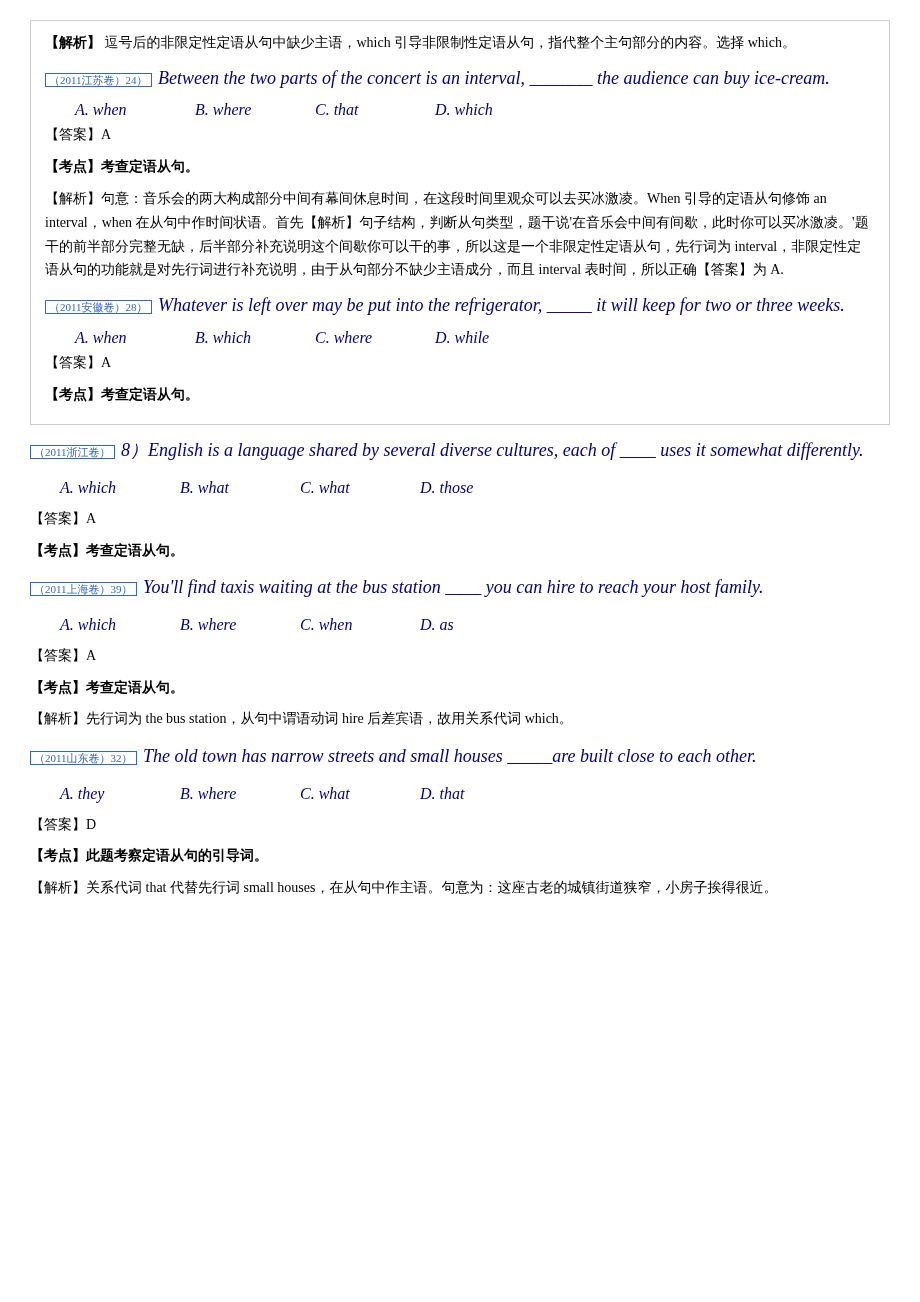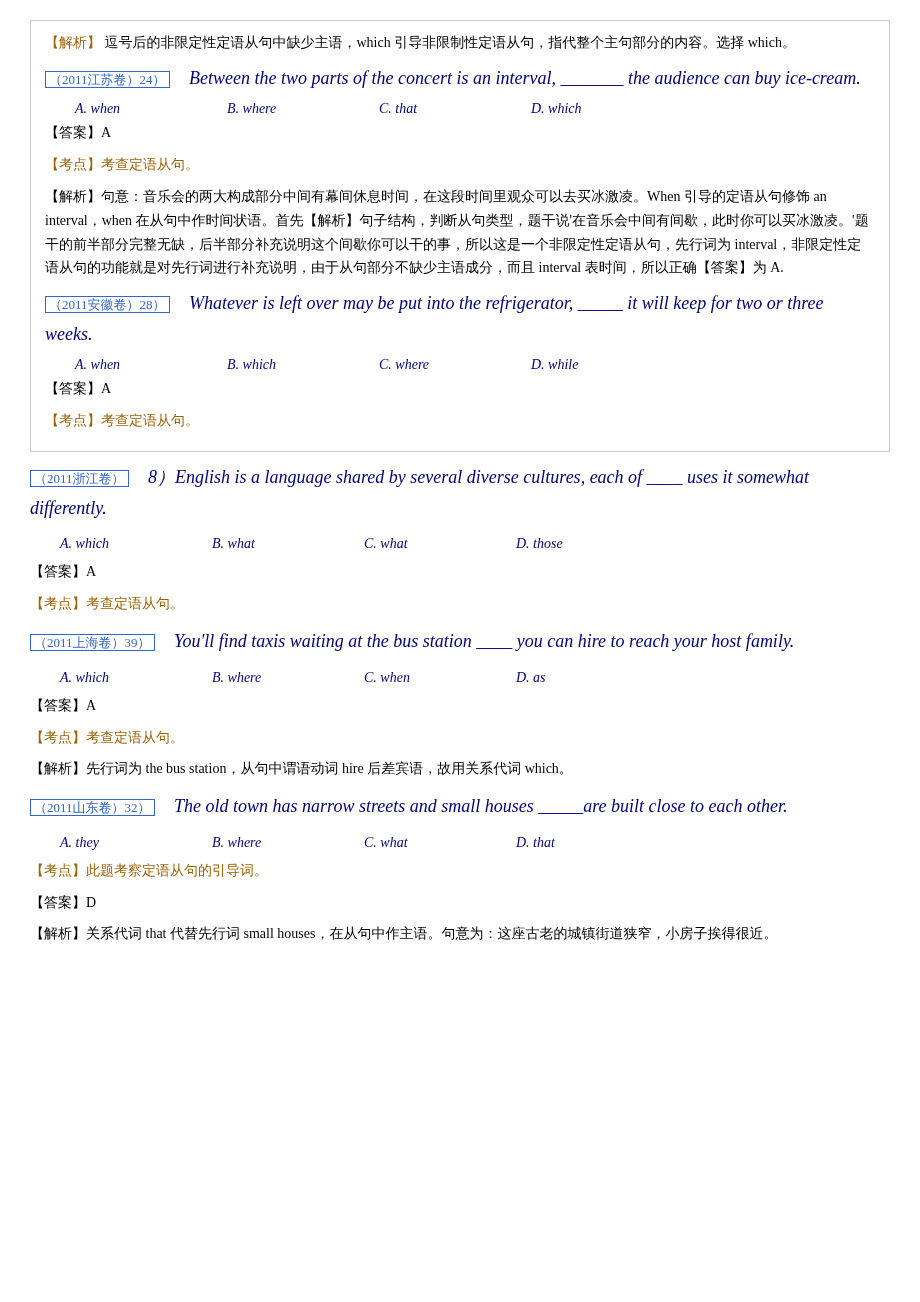--- a/index.html
+++ b/index.html
@@ -23,45 +23,45 @@
       border: 1px solid #cccccc;
       padding: 10px 14px;
       margin-bottom: 10px;
       background: #fff;
     }
     .section-block {
       margin-bottom: 8px;
       line-height: 1.7;
     }
     .label-bracket {
-      font-weight: normal;
-      color: #a16207;
+      font-weight: bold;
+      color: #000000;
     }
     .question-id {
       display: inline;
       border: 1px solid #3366cc;
       color: #3366cc;
-      font-size: 13px;
+      font-size: 11px;
       padding: 0 3px;
-      margin-right: 16px;
+      margin-right: 3px;
       background: #fff;
     }
     .question-text {
       display: inline;
       font-style: italic;
       color: #000080;
       font-family: "Times New Roman", serif;
       font-size: 18px;
     }
     .answer-row {
       display: flex;
-      gap: 52px;
+      gap: 20px;
       margin: 4px 0 4px 30px;
       font-family: "Times New Roman", serif;
-      font-size: 14px;
+      font-size: 16px;
       color: #000080;
       font-style: italic;
     }
     .answer-option {
       display: inline-block;
       min-width: 100px;
     }
     .answer-label {
       color: #000080;
       font-style: italic;
@@ -172,24 +172,24 @@
       <span class="question-id">（2011山东卷）32）</span>
       <span class="question-text">The old town has narrow streets and small houses _____are built close to each other.</span>
     </div>
     <div class="answer-row">
       <span class="answer-option"><span class="answer-label">A. they</span></span>
       <span class="answer-option"><span class="answer-label">B. where</span></span>
       <span class="answer-option"><span class="answer-label">C. what</span></span>
       <span class="answer-option"><span class="answer-label">D. that</span></span>
     </div>
     <div class="section-block">
-      <span class="label-bracket">【考点】此题考察定语从句的引导词。</span>
+      <span class="result-label">【答案】D</span>
     </div>
     <div class="section-block">
-      <span class="result-label">【答案】D</span>
+      <span class="label-bracket">【考点】此题考察定语从句的引导词。</span>
     </div>
     <div class="section-block">
       <span>【解析】关系代词 that 代替先行词 small houses，在从句中作主语。句意为：这座古老的城镇街道狭窄，小房子挨得很近。</span>
     </div>
   </div>
 
 
 </div>
 
 </body></html>

